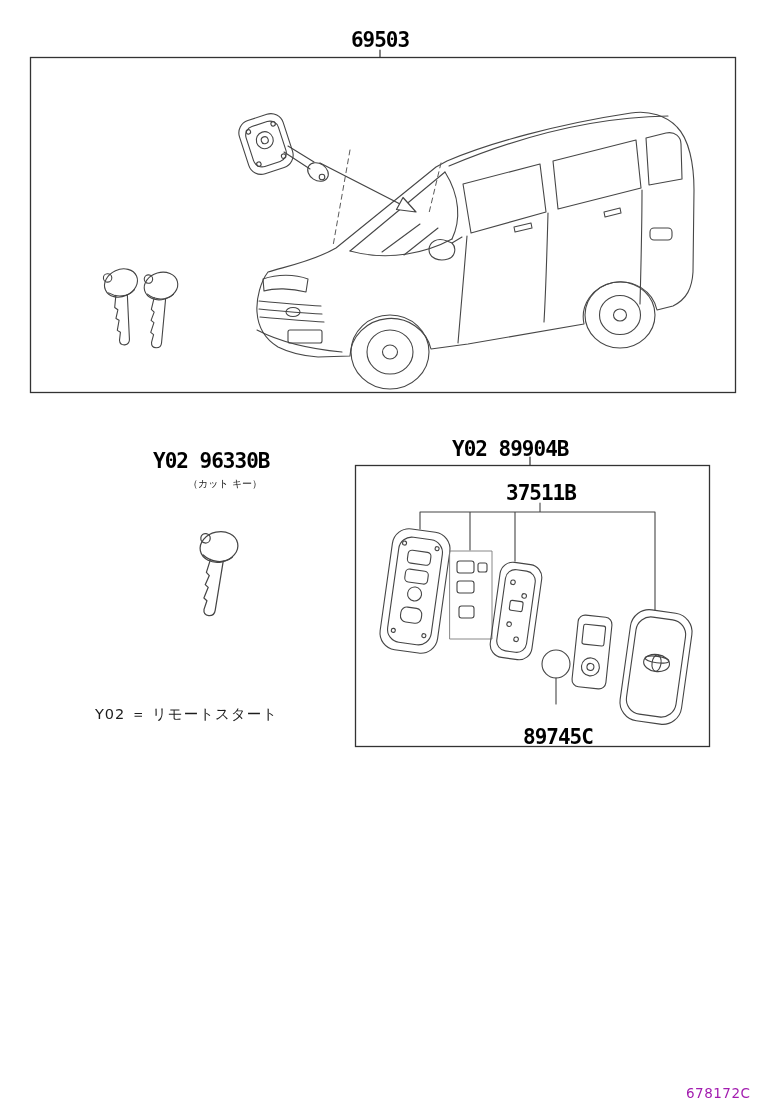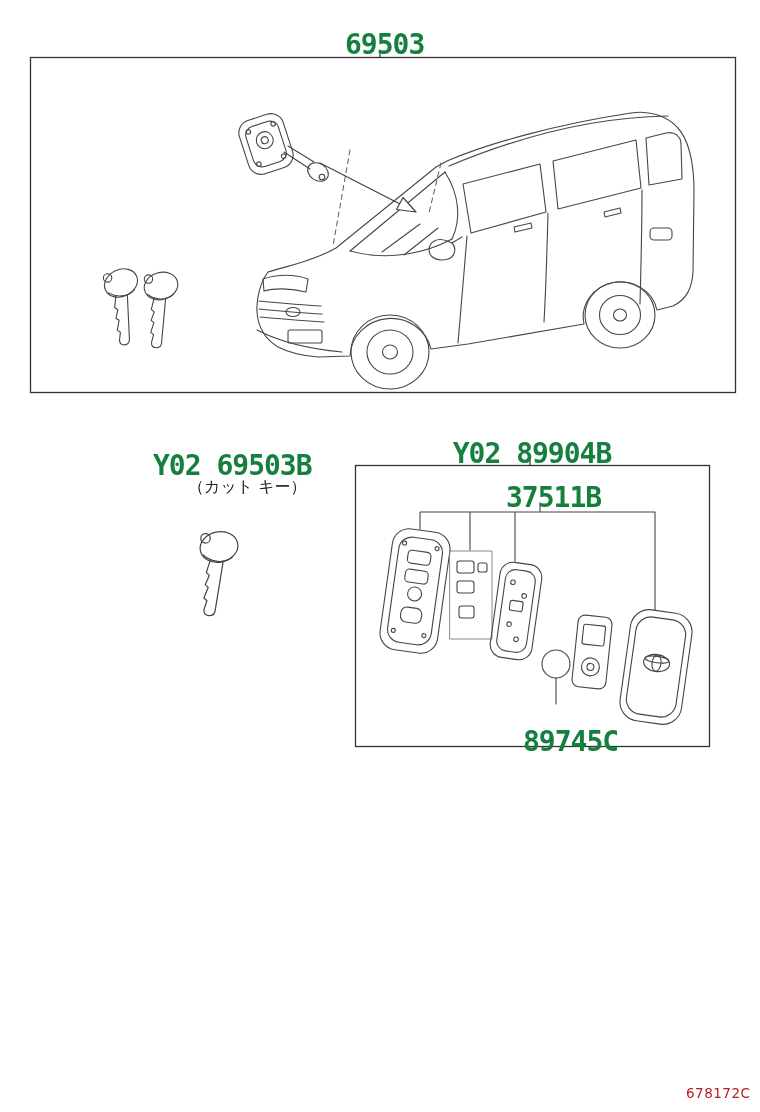--- a/index.html
+++ b/index.html
@@ -1,25 +1,25 @@
 <!DOCTYPE html>
 <html><head>
 <meta charset="utf-8">
 <style>
   html,body{margin:0;padding:0;background:#fff;}
   .page{position:relative;width:760px;height:1112px;background:#fff;overflow:hidden;
         font-family:"DejaVu Sans","Liberation Sans",sans-serif;color:#151515;}
   .pn{position:absolute;font-family:"DejaVu Sans Mono","Liberation Mono",monospace;
-      font-weight:700;font-size:28px;letter-spacing:-1px;color:#15803d;white-space:nowrap;}
+      font-weight:700;font-size:21px;letter-spacing:-1px;color:#000000;white-space:nowrap;}
   .jp{position:absolute;font-family:"DejaVu Sans","Liberation Sans",sans-serif;
-      font-size:16px;color:#222;white-space:nowrap;}
+      font-size:10px;color:#222;white-space:nowrap;}
   .legend{position:absolute;font-family:"DejaVu Sans","Liberation Sans",sans-serif;
       font-size:14.5px;letter-spacing:1px;color:#1c1c1c;white-space:nowrap;}
   .footer-code{position:absolute;font-family:"DejaVu Sans","Liberation Sans",sans-serif;
-      font-size:13.5px;letter-spacing:.5px;color:#b91c1c;}
+      font-size:13.5px;letter-spacing:.5px;color:#a21caf;}
   svg.art{position:absolute;left:0;top:0;}
   svg .frame{stroke:#333;stroke-width:1.3;fill:none;}
   svg g{stroke-linecap:round;stroke-linejoin:round;}
 </style>
 </head>
 <body>
 
 <div class="page">
 
   <svg class="art" width="760" height="1112" viewBox="0 0 760 1112">
@@ -161,26 +161,27 @@
           <ellipse cx="0" cy="-4" rx="13" ry="8.5"></ellipse>
           <ellipse cx="0" cy="-4" rx="4.5" ry="8.2"></ellipse>
           <ellipse cx="0" cy="-7.5" rx="12" ry="3.2"></ellipse>
         </g>
       </g>
     </g>
   </svg>
 
   <div class="pn" style="left:345px;top:28px;width:70px;text-align:center;">69503</div>
 
-  <div class="pn" style="left:153px;top:449px;">Y02 69503B</div>
+  <div class="pn" style="left:153px;top:449px;">Y02 96330B</div>
 
   <div class="jp" style="left:188px;top:477px;">（カット キー）</div>
 
-  <div class="pn" style="left:452px;top:437px;width:160px;text-align:center;">Y02 89904B</div>
+  <div class="pn" style="left:452px;top:437px;width:160px;text-align:left;">Y02 89904B</div>
 
   <div class="pn" style="left:506px;top:481px;">37511B</div>
 
   <div class="pn" style="left:523px;top:725px;">89745C</div>
 
+  <div class="legend" style="left:95px;top:705px;">Y02 ＝ リモートスタート</div>
 
   <div class="footer-code" style="left:686px;top:1085px;">678172C</div>
 
 </div>
 
 </body></html>

